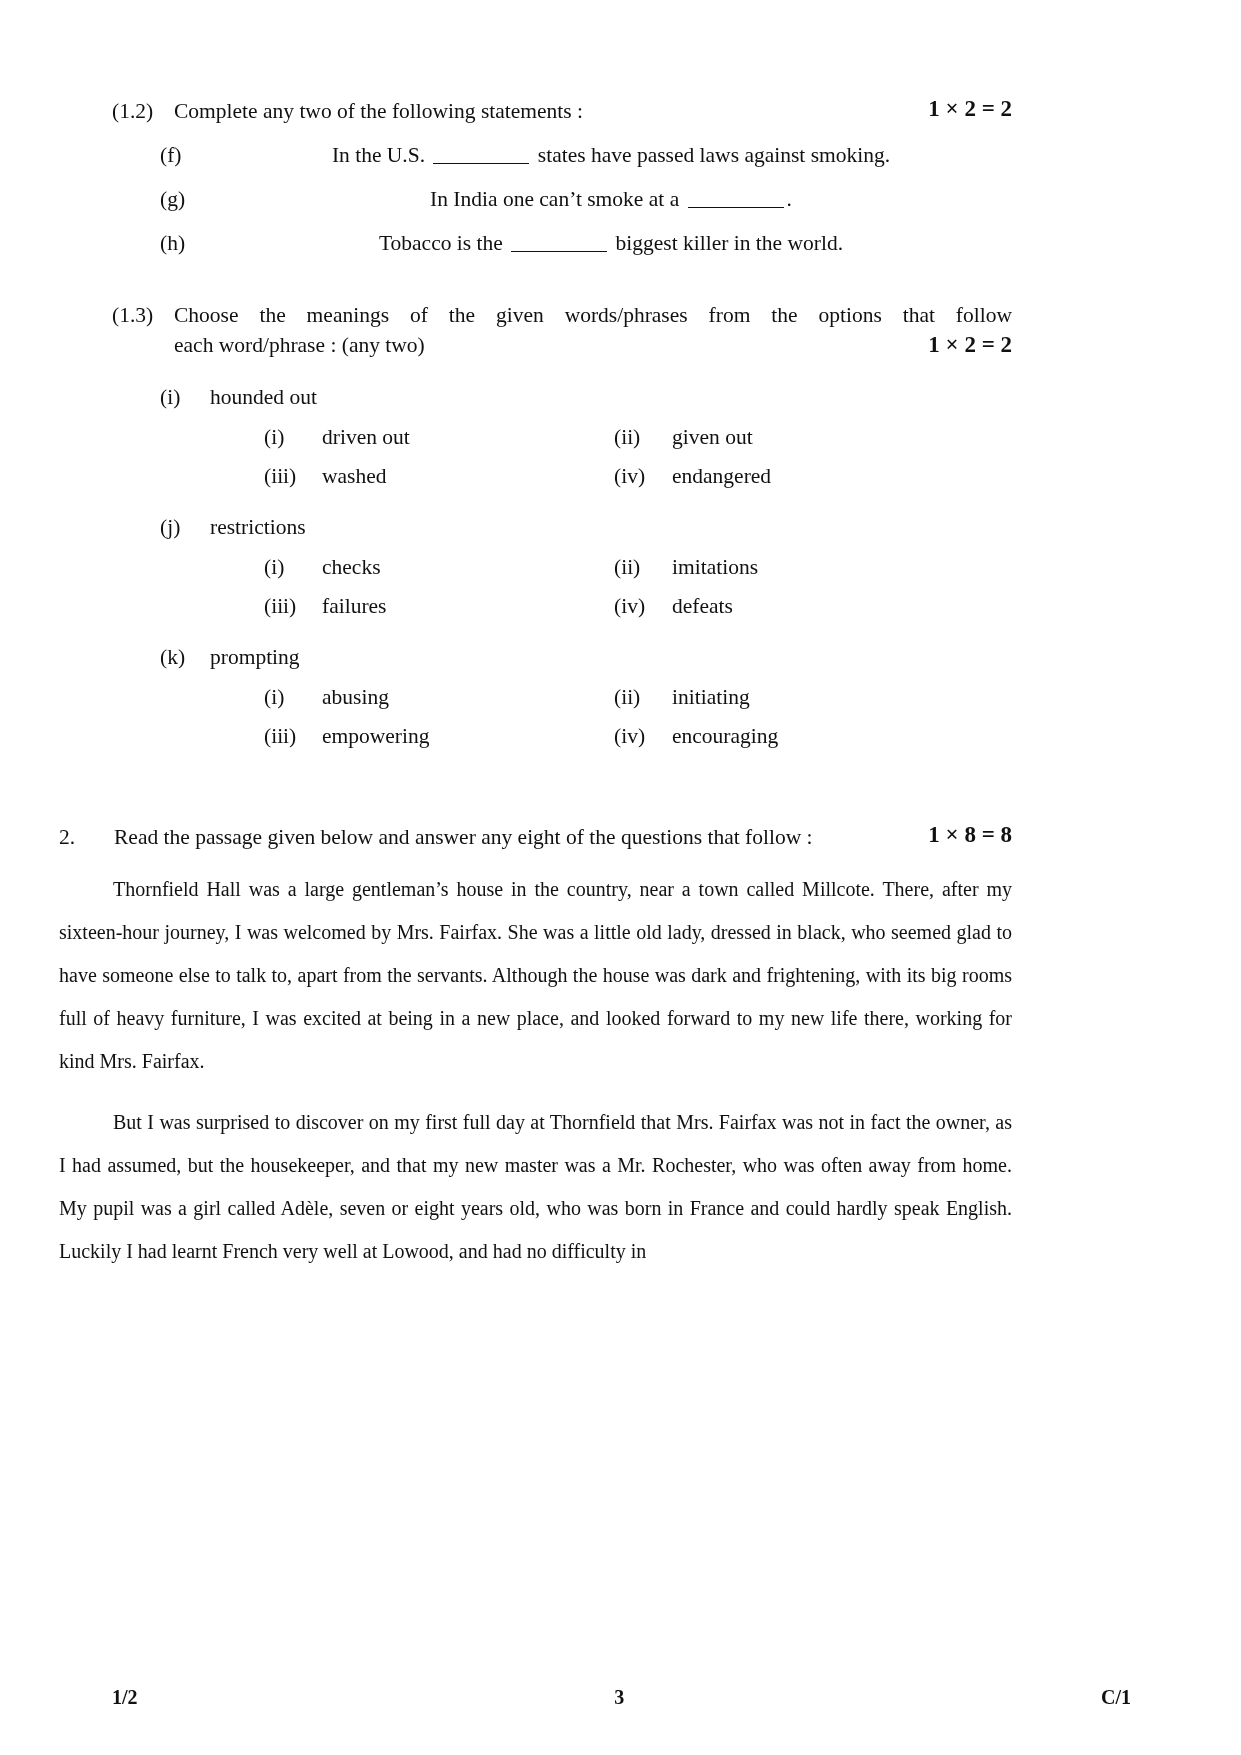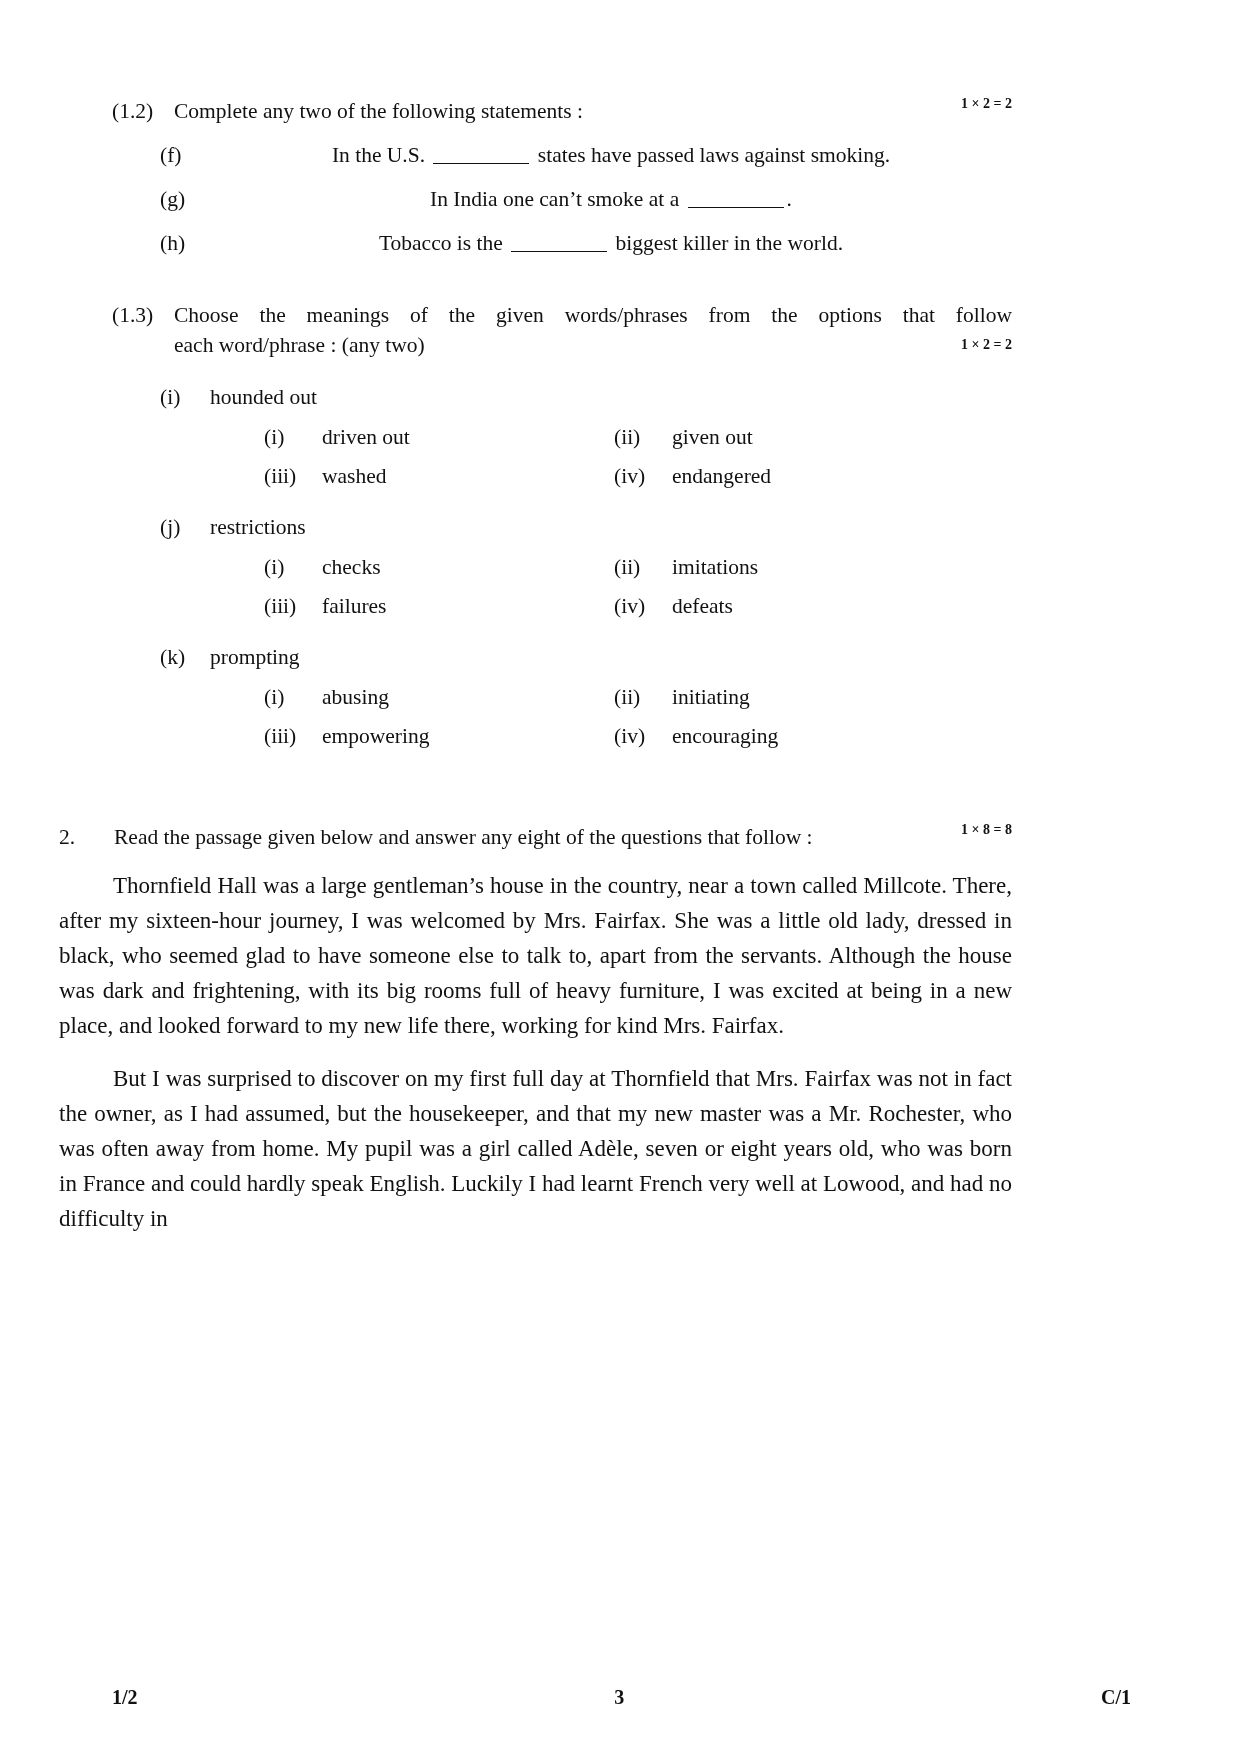--- a/index.html
+++ b/index.html
@@ -39,21 +39,21 @@
     font-size: 21.5px;
     line-height: 30px;
   }
   .q-body {
     flex: 1 1 auto;
     font-size: 21.5px;
     line-height: 30px;
   }
   .marks {
     font-weight: bold;
-    font-size: 14px;
+    font-size: 23px;
     white-space: nowrap;
     text-align: right;
     margin-left: 12px;
     flex: 0 0 auto;
   }
   .justify {
     text-align: justify;
     text-align-last: left;
   }
   .stmt-row {
@@ -140,22 +140,22 @@
     flex: 1 1 auto;
     font-size: 21.5px;
     line-height: 30px;
   }
   .passage {
     width: 900px;
     margin-left: -53px;
     width: 953px;
   }
   .para {
-    font-size: 23px;
-    line-height: 35px;
+    font-size: 20px;
+    line-height: 43px;
     text-align: justify;
     text-indent: 54px;
     margin-top: 18px;
   }
   .para:first-child { margin-top: 16px; }
   .footer {
     position: absolute;
     left: 56px;
     right: 64px;
     bottom: 46px;

